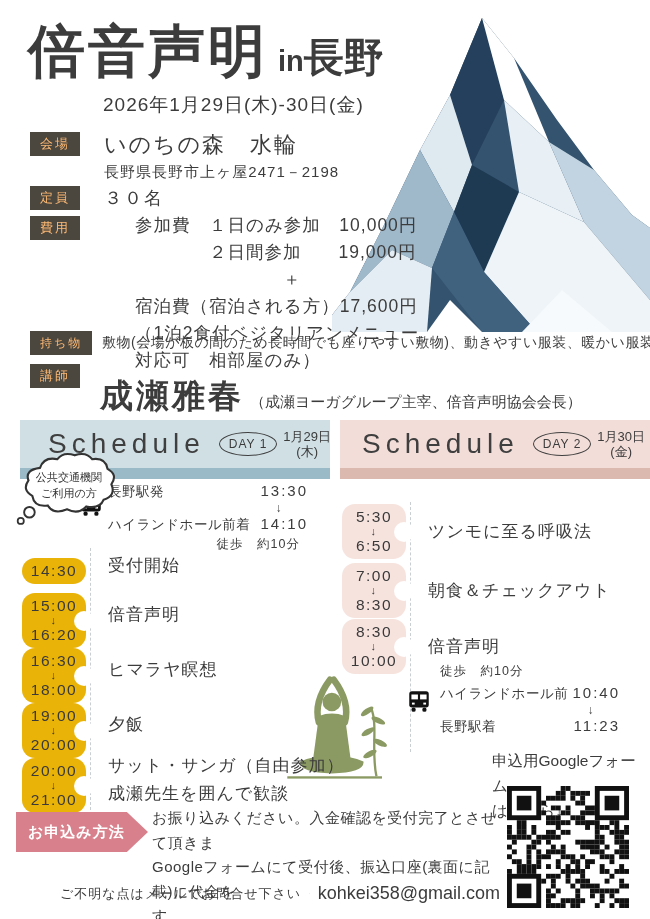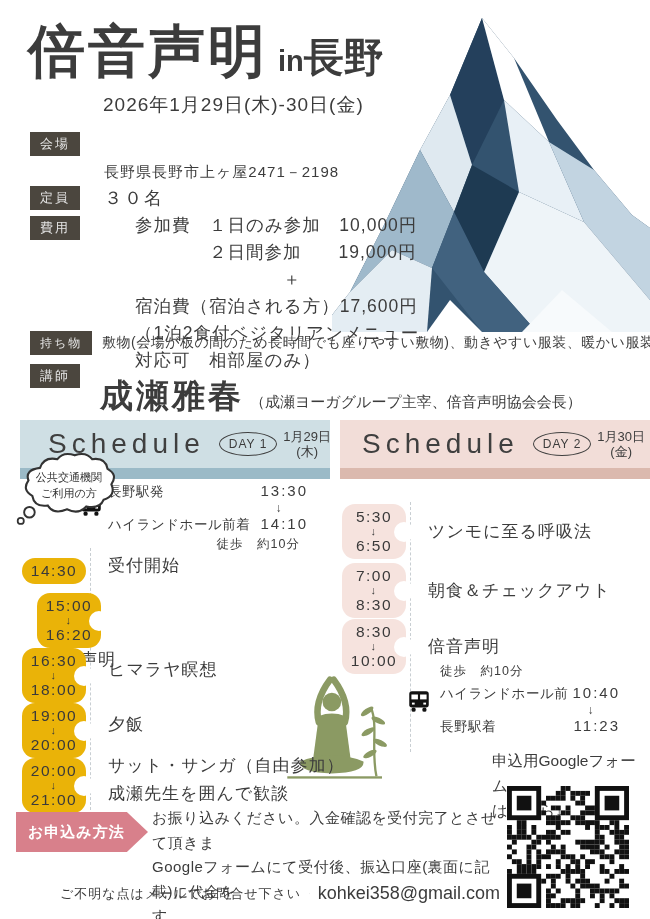--- a/index.html
+++ b/index.html
@@ -7,21 +7,21 @@
         font-family:"Liberation Sans","DejaVu Sans",sans-serif;color:#3c3c3c;overflow:hidden;}
   
   .titleRow{position:absolute;left:28px;top:14px;display:flex;align-items:baseline;white-space:nowrap;z-index:2;}
   .titleMain{font-size:57px;font-weight:700;letter-spacing:3px;}
   .titleIn{font-size:29px;font-weight:700;margin-left:10px;}
   .titleLoc{font-size:40px;font-weight:700;}
   .dateLine{position:absolute;left:103px;top:92px;font-size:19px;letter-spacing:1px;z-index:2;}
   
   .mountain{position:absolute;top:0;right:0;width:318px;height:332px;z-index:1;}
   
-  .badge{position:absolute;background:#4b463e;color:#e5e5e5;font-size:13px;letter-spacing:2px;
+  .badge{position:absolute;background:#4b463e;color:#fdba74;font-size:13px;letter-spacing:2px;
          padding:4px 10px;line-height:16px;z-index:2;white-space:nowrap;}
   .info{position:absolute;z-index:2;white-space:nowrap;}
   .venueName{font-size:22px;letter-spacing:2px;}
   .venueAddr{font-size:15px;letter-spacing:1px;}
   .capacity{font-size:18px;letter-spacing:2px;}
   .feeBlock{font-size:17.5px;line-height:27px;letter-spacing:1px;}
   .pre{white-space:pre;margin-left:39px;}
   .itemsText{font-size:14px;letter-spacing:0.5px;}
   .instName{font-size:33px;font-weight:600;letter-spacing:3px;}
   .instTitle{font-size:15px;margin-left:6px;}
@@ -93,20 +93,21 @@
   </svg>
 
   <div class="titleRow">
     <span class="titleMain">倍音声明</span>
     <span class="titleIn">in</span>
     <span class="titleLoc">長野</span>
   </div>
   <div class="dateLine">2026年1月29日(木)-30日(金)</div>
 
   <div class="badge" style="left:30px;top:132px;">会場</div>
+  <div class="info venueName" style="left:104px;top:130px;">いのちの森　水輪</div>
   <div class="info venueAddr" style="left:104px;top:163px;">長野県長野市上ヶ屋2471－2198</div>
 
   <div class="badge" style="left:30px;top:186px;">定員</div>
   <div class="info capacity" style="left:104px;top:186px;">３０名</div>
 
   <div class="badge" style="left:30px;top:216px;">費用</div>
   <div class="info feeBlock" style="left:96px;top:212px;">
     <div class="pre">参加費　１日のみ参加　10,000円</div>
     <div class="pre">　　　　２日間参加　　19,000円</div>
     <div class="pre">　　　　　　　　＋</div>
@@ -158,21 +159,21 @@
       </div>
       <div class="walkNote" style="text-align:right;padding-right:8px;margin-top:2px;">徒歩　約10分</div>
     </div>
 
     <div class="event" style="left:2px;top:126px;">
       <div class="chip">
         <span>14:30</span>
       </div>
       <div class="etitle">受付開始</div>
     </div>
-    <div class="event" style="left:2px;top:161px;flex-direction:column;">
+    <div class="event" style="left:2px;top:161px;">
       <div class="chip range">
         <span>15:00</span>
         <span class="arr">↓</span>
         <span>16:20</span>
       </div>
       <div class="etitle">倍音声明</div>
     </div>
     <div class="event" style="left:2px;top:216px;">
       <div class="chip range">
         <span>16:30</span>

